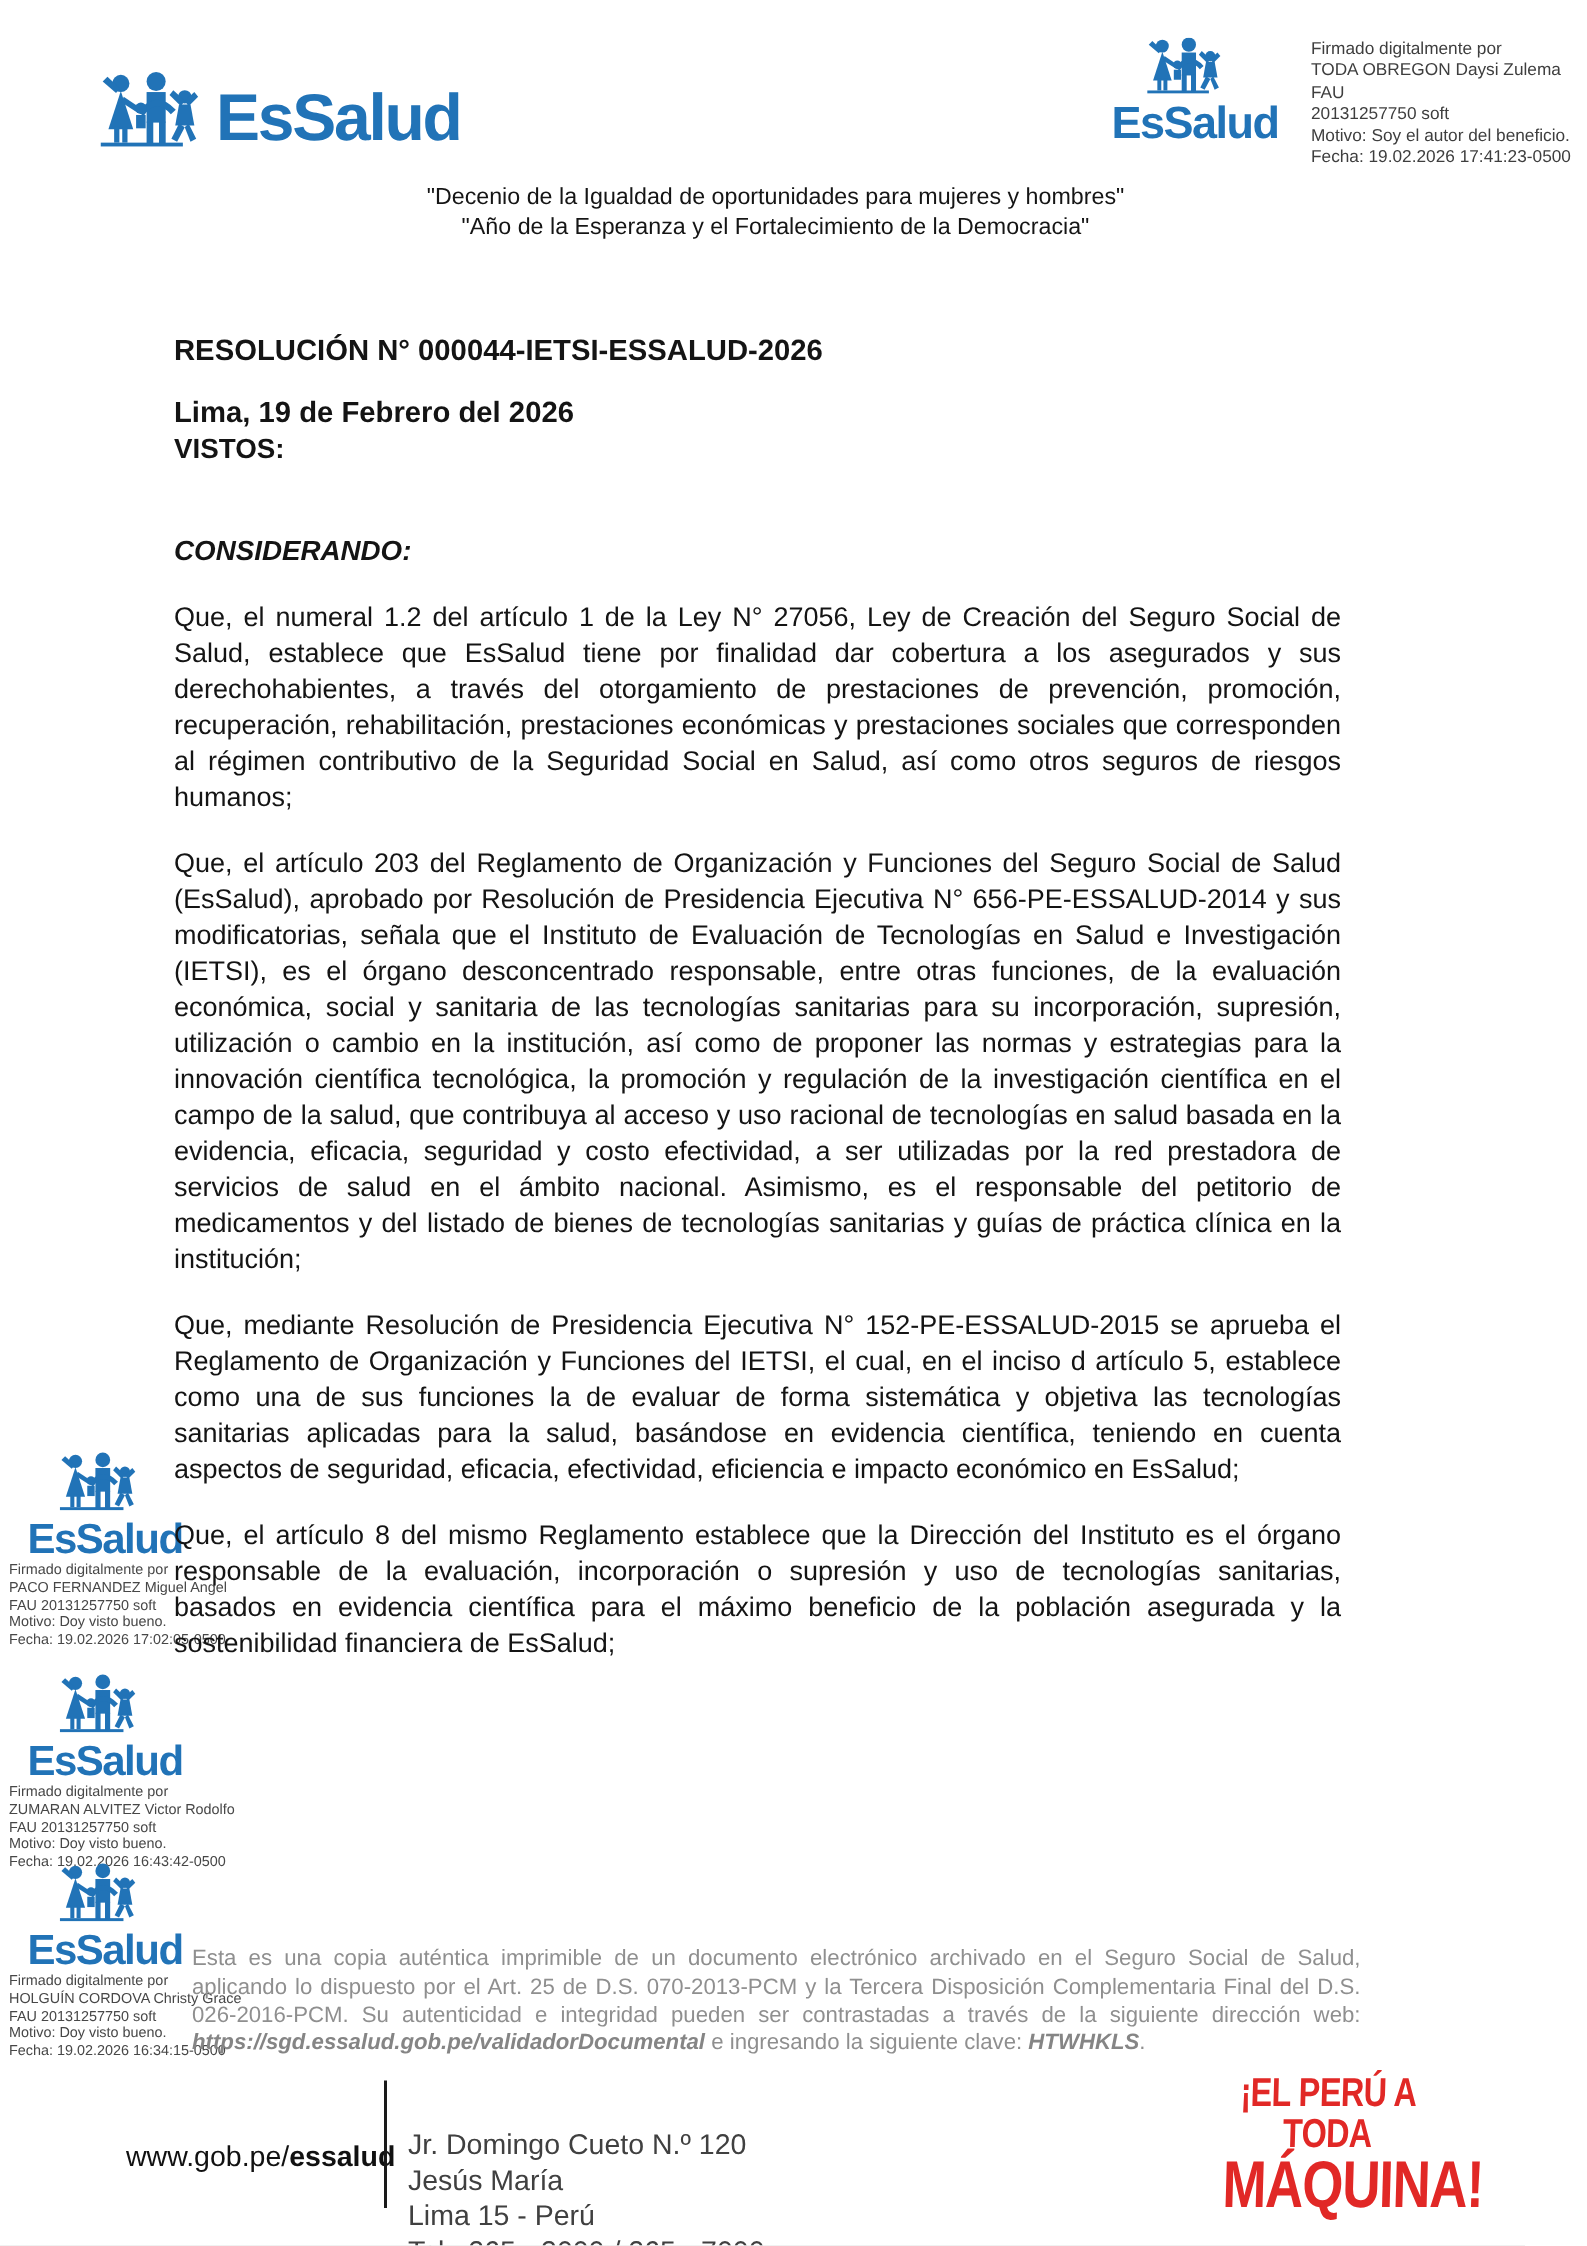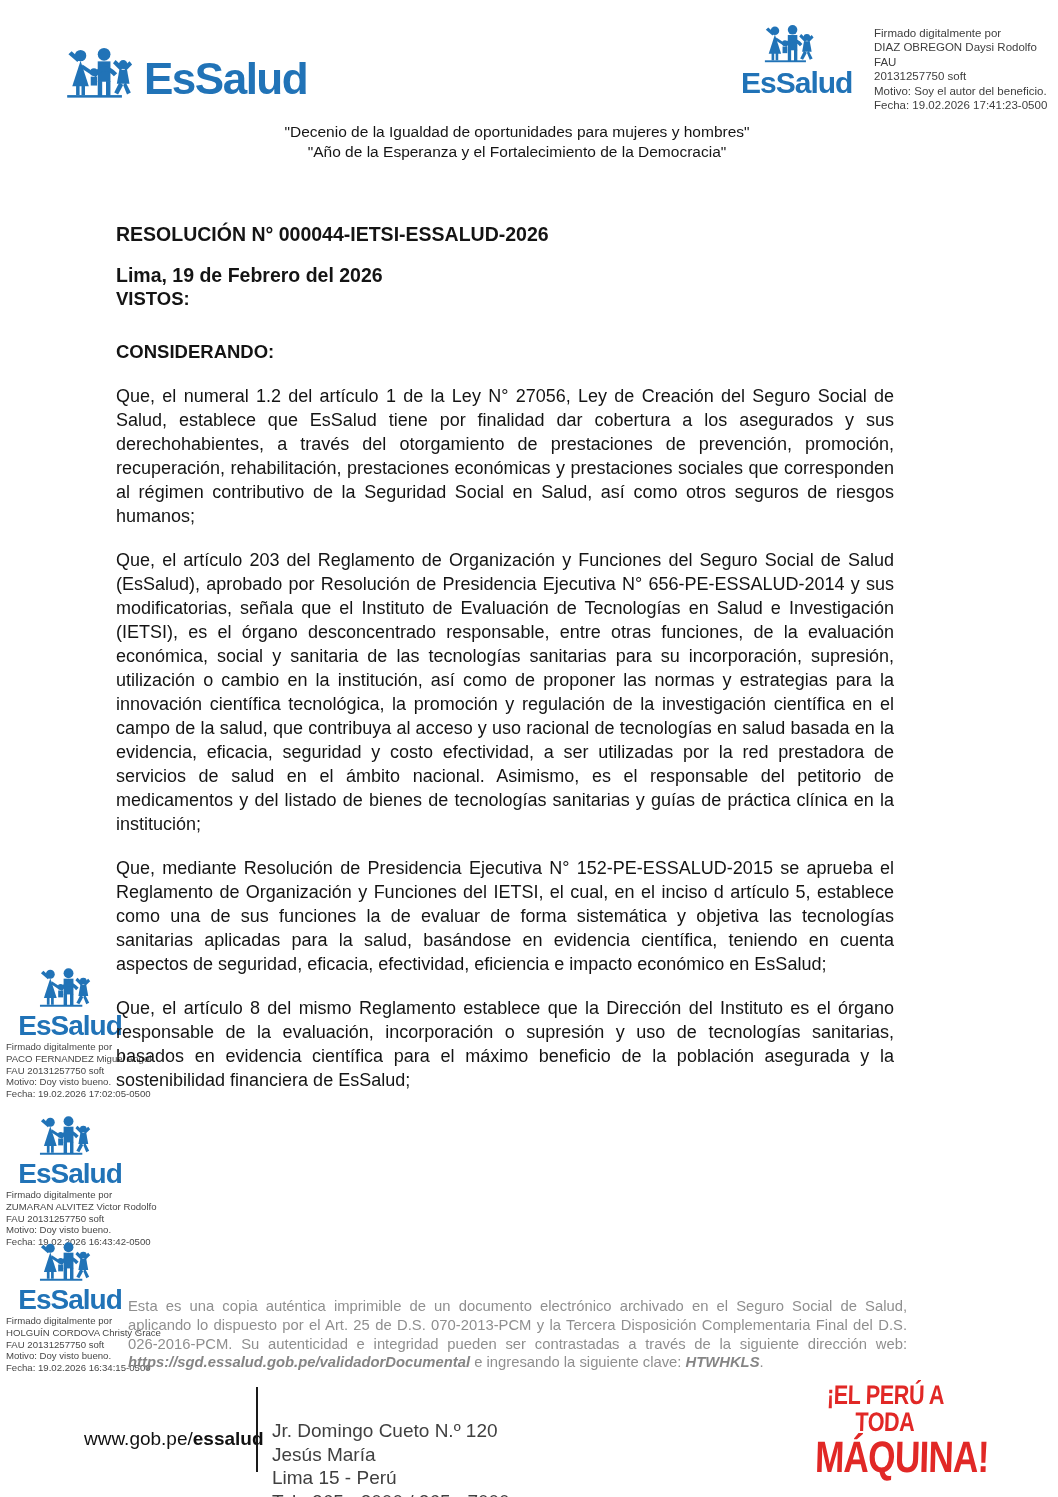--- a/index.html
+++ b/index.html
@@ -37,21 +37,21 @@
   }
   
   .doc-body{
     position:absolute;left:116px;top:222px;width:778px;z-index:2;
     font-size:18px;line-height:24px;
   }
   .doc-title{font-size:19.5px;font-weight:700;line-height:24px;}
   .doc-date{font-size:19.5px;font-weight:700;line-height:24px;margin-top:17px;}
   .h-bold{font-weight:700;font-size:18.5px;}
   .h-vistos{}
-  .h-considerando{margin-top:29px;}
+  .h-considerando{margin-top:44px;font-style:italic;}
   .para{margin-top:20px;text-align:justify;}
   
   .stamp{position:absolute;left:6px;width:128px;z-index:1;}
   .stamp .family-svg{width:64px;height:44px;margin:0 auto;}
   .stamp .wordmark{
     font-size:28px;font-weight:700;color:#2173b7;letter-spacing:-1px;
     line-height:27px;text-align:center;
   }
   .stamp .stamp-lines{margin-top:2px;font-size:9.6px;line-height:11.8px;color:#474747;}
   .stamp .stamp-lines div{white-space:nowrap;}
@@ -120,21 +120,21 @@
 
   <div class="logo-right">
     <svg class="family-svg">
         <use href="#family"></use>
       </svg>
     <div class="wordmark">EsSalud</div>
   </div>
 
   <div class="sig-top">
     <div>Firmado digitalmente por</div>
-    <div>DIAZ OBREGON Daysi Rodolfo FAU</div>
+    <div>TODA OBREGON Daysi Zulema FAU</div>
     <div>20131257750 soft</div>
     <div>Motivo: Soy el autor del beneficio.</div>
     <div>Fecha: 19.02.2026 17:41:23-0500</div>
   </div>
 
   <div class="quotes">
     <div>"Decenio de la Igualdad de oportunidades para mujeres y hombres"</div>
     <div>"Año de la Esperanza y el Fortalecimiento de la Democracia"</div>
   </div>
 

